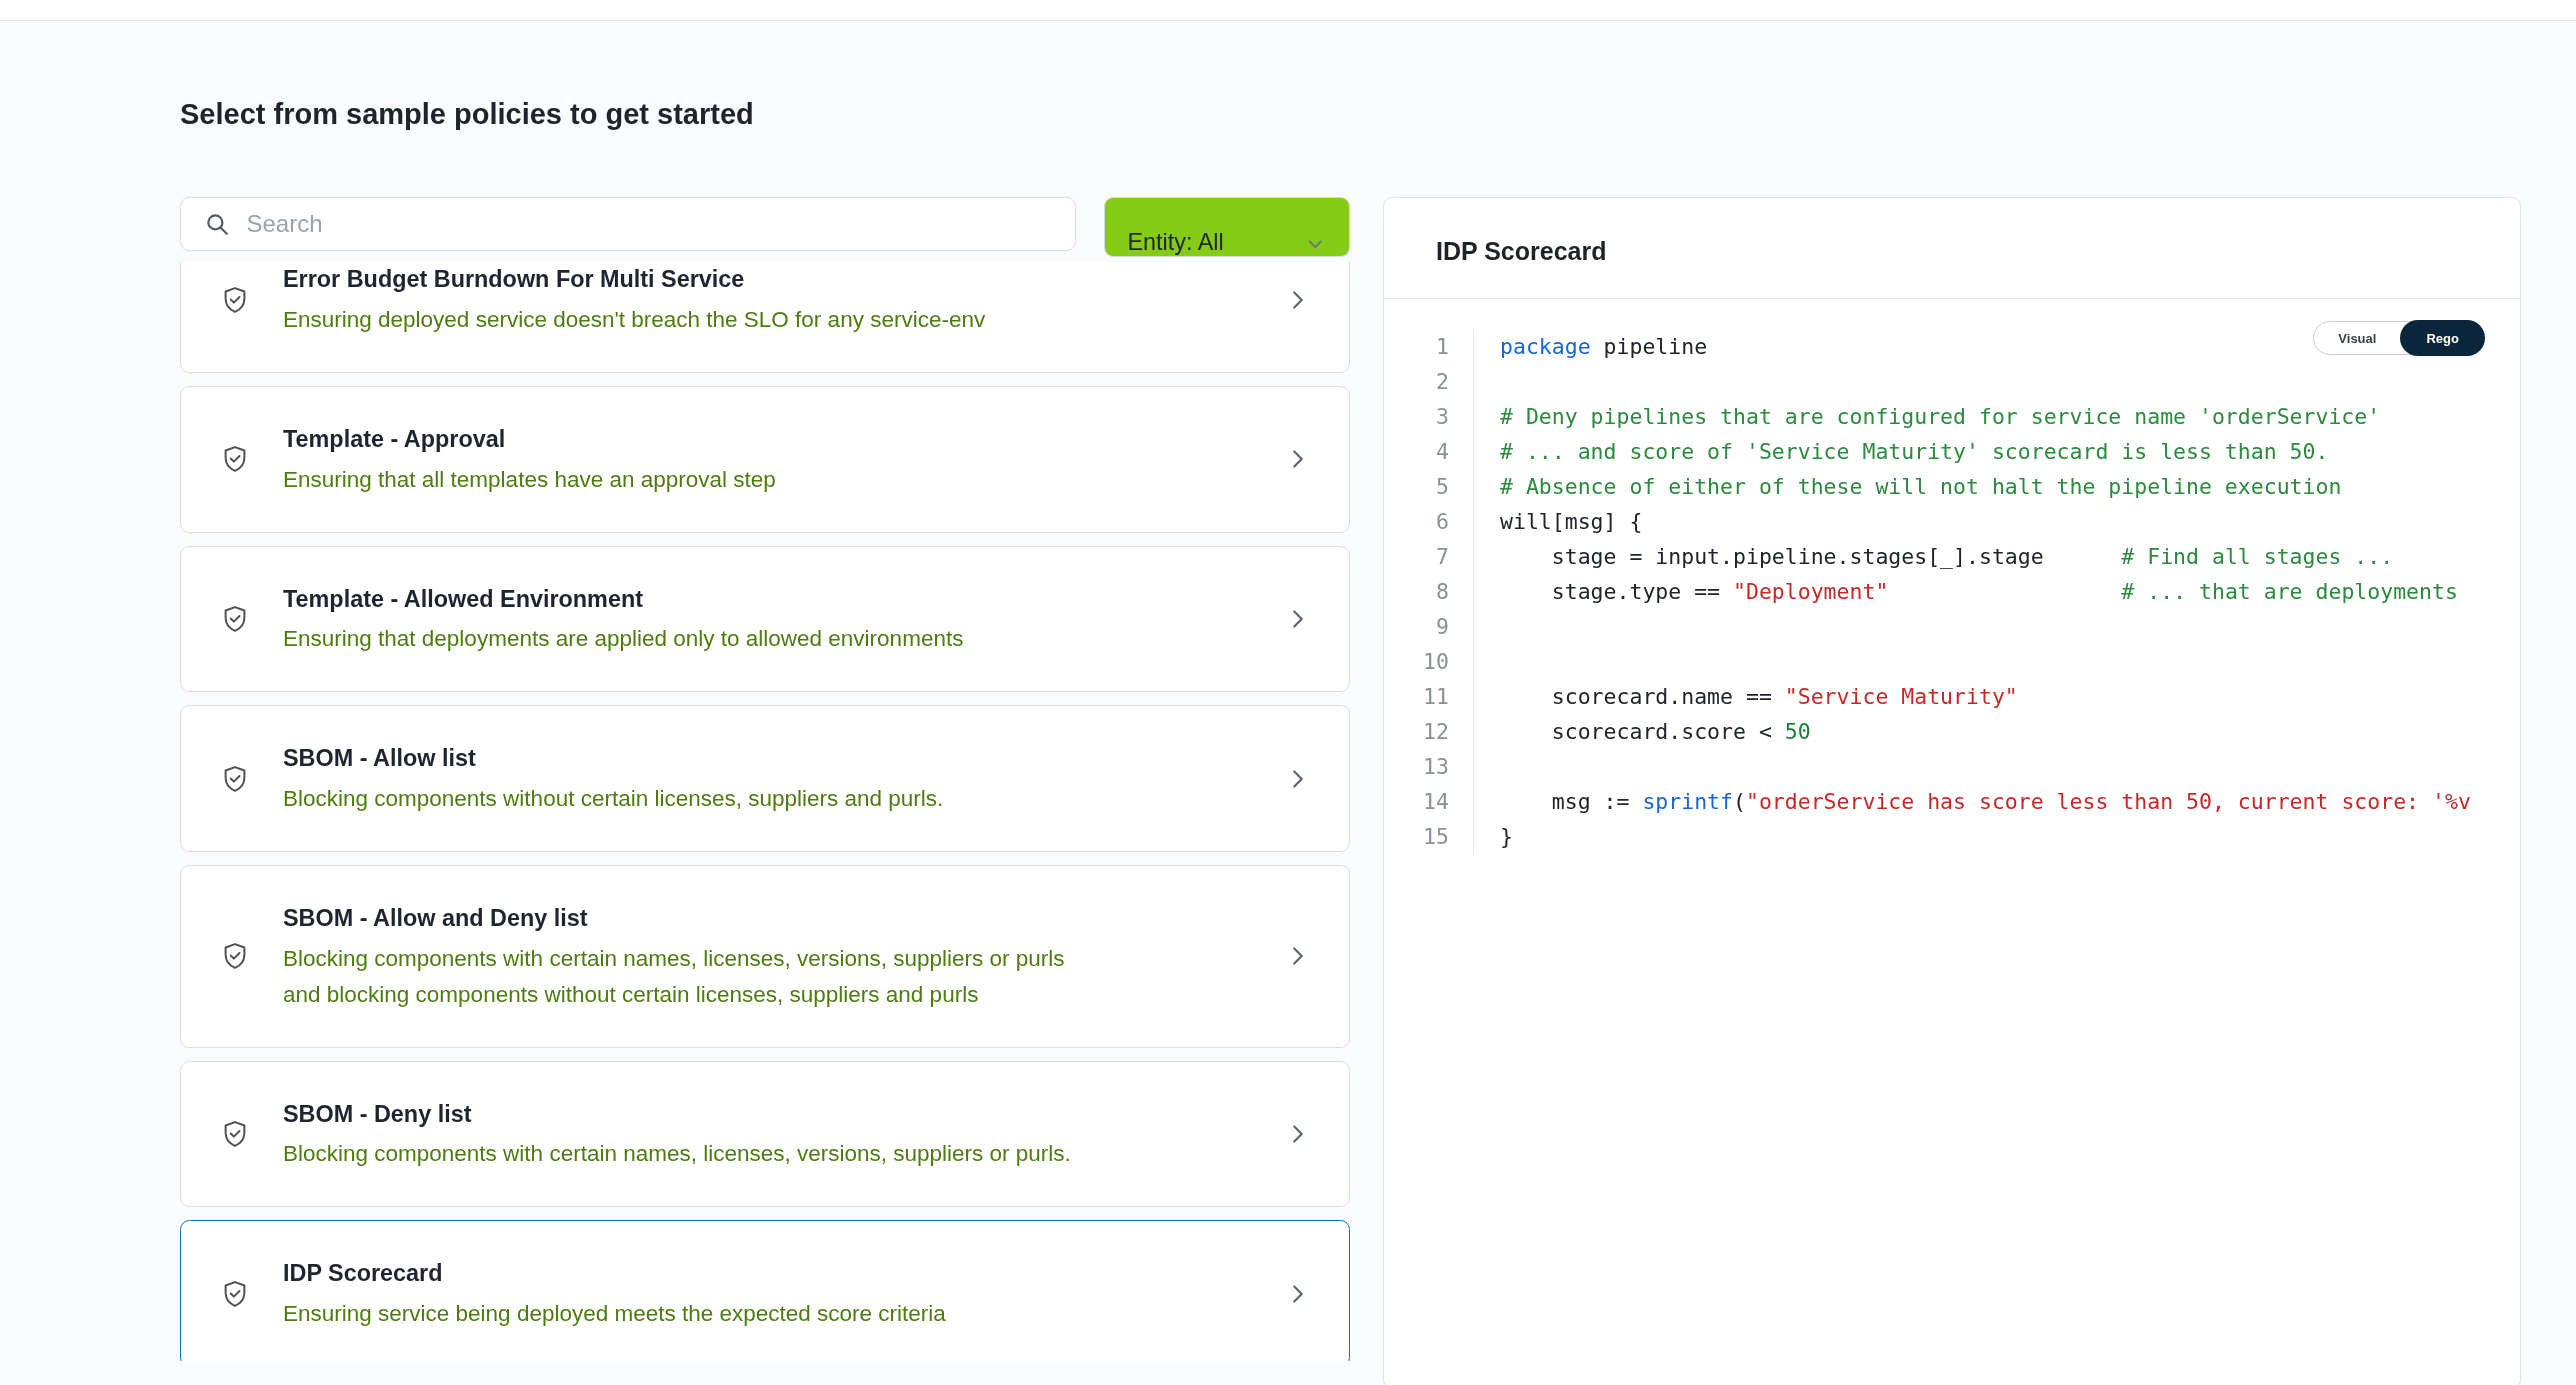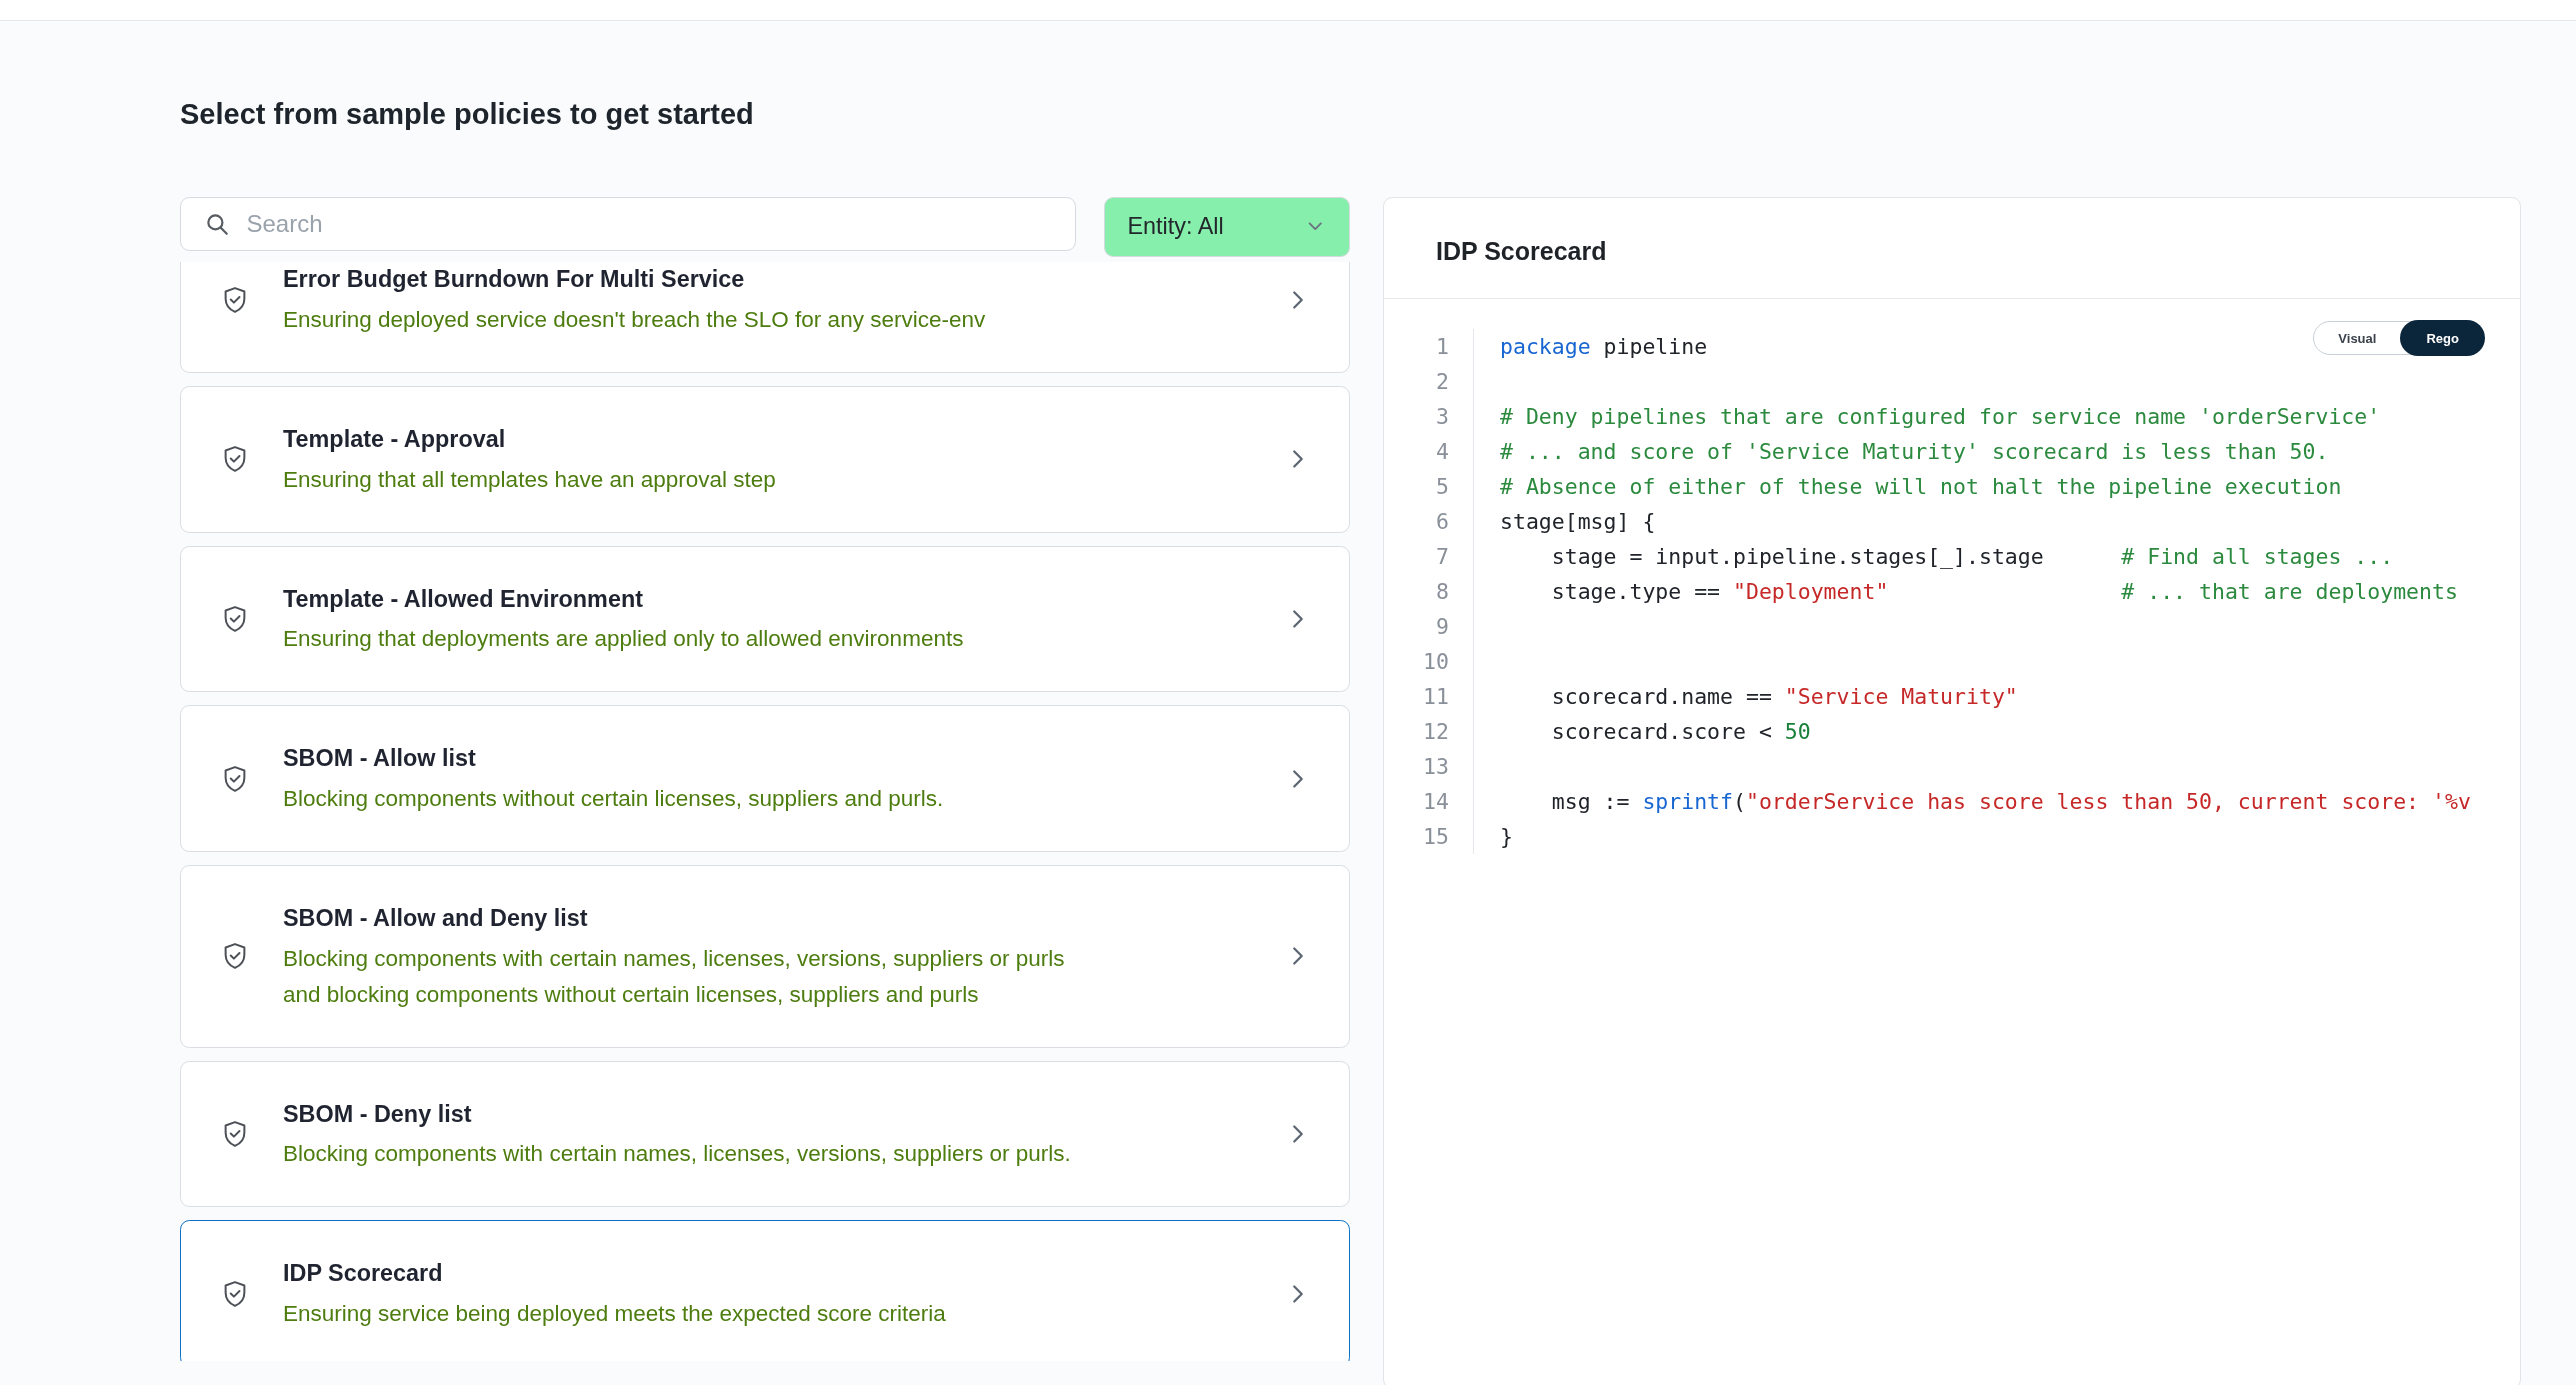--- a/index.html
+++ b/index.html
@@ -52,24 +52,24 @@
   .searchbox input {
     border: none; outline: none; flex: 1;
     font-size: 24px;
     font-family: inherit;
     color: #22272b;
     background: transparent;
   }
   .searchbox input::placeholder { color: #9aa2ac; }
   .entity-btn {
     width: 246px; height: 60px;
-    background: #86efac;
+    background: #84cc16;
     border: 0.9px solid #d6d9e0;
     border-radius: 9.4px;
-    display: flex; align-items: center; justify-content: space-between;
+    display: flex; align-items: flex-end; justify-content: space-between;
     padding: 0 22.5px;
     font-size: 23.4px;
     font-family: inherit;
     color: #22272b;
     cursor: pointer;
   }
   .policy-list {
     margin-top: 5.6px;
     flex: 1;
     overflow: hidden;
@@ -350,21 +350,21 @@
             <div class="code-row">
     <span class="gutter-cell">4</span>
     <span class="code-cell"><span class="tok-cm"># ... and score of 'Service Maturity' scorecard is less than 50.</span></span>
   </div>
             <div class="code-row">
     <span class="gutter-cell">5</span>
     <span class="code-cell"><span class="tok-cm"># Absence of either of these will not halt the pipeline execution</span></span>
   </div>
             <div class="code-row">
     <span class="gutter-cell">6</span>
-    <span class="code-cell"><span class="tok-pl">stage[msg] {</span></span>
+    <span class="code-cell"><span class="tok-pl">will[msg] {</span></span>
   </div>
             <div class="code-row">
     <span class="gutter-cell">7</span>
     <span class="code-cell"><span class="tok-pl">    stage = input.pipeline.stages[_].stage      </span><span class="tok-cm"># Find all stages ...</span></span>
   </div>
             <div class="code-row">
     <span class="gutter-cell">8</span>
     <span class="code-cell"><span class="tok-pl">    stage.type == </span><span class="tok-st">"Deployment"</span><span class="tok-pl">                  </span><span class="tok-cm"># ... that are deployments</span></span>
   </div>
             <div class="code-row">

